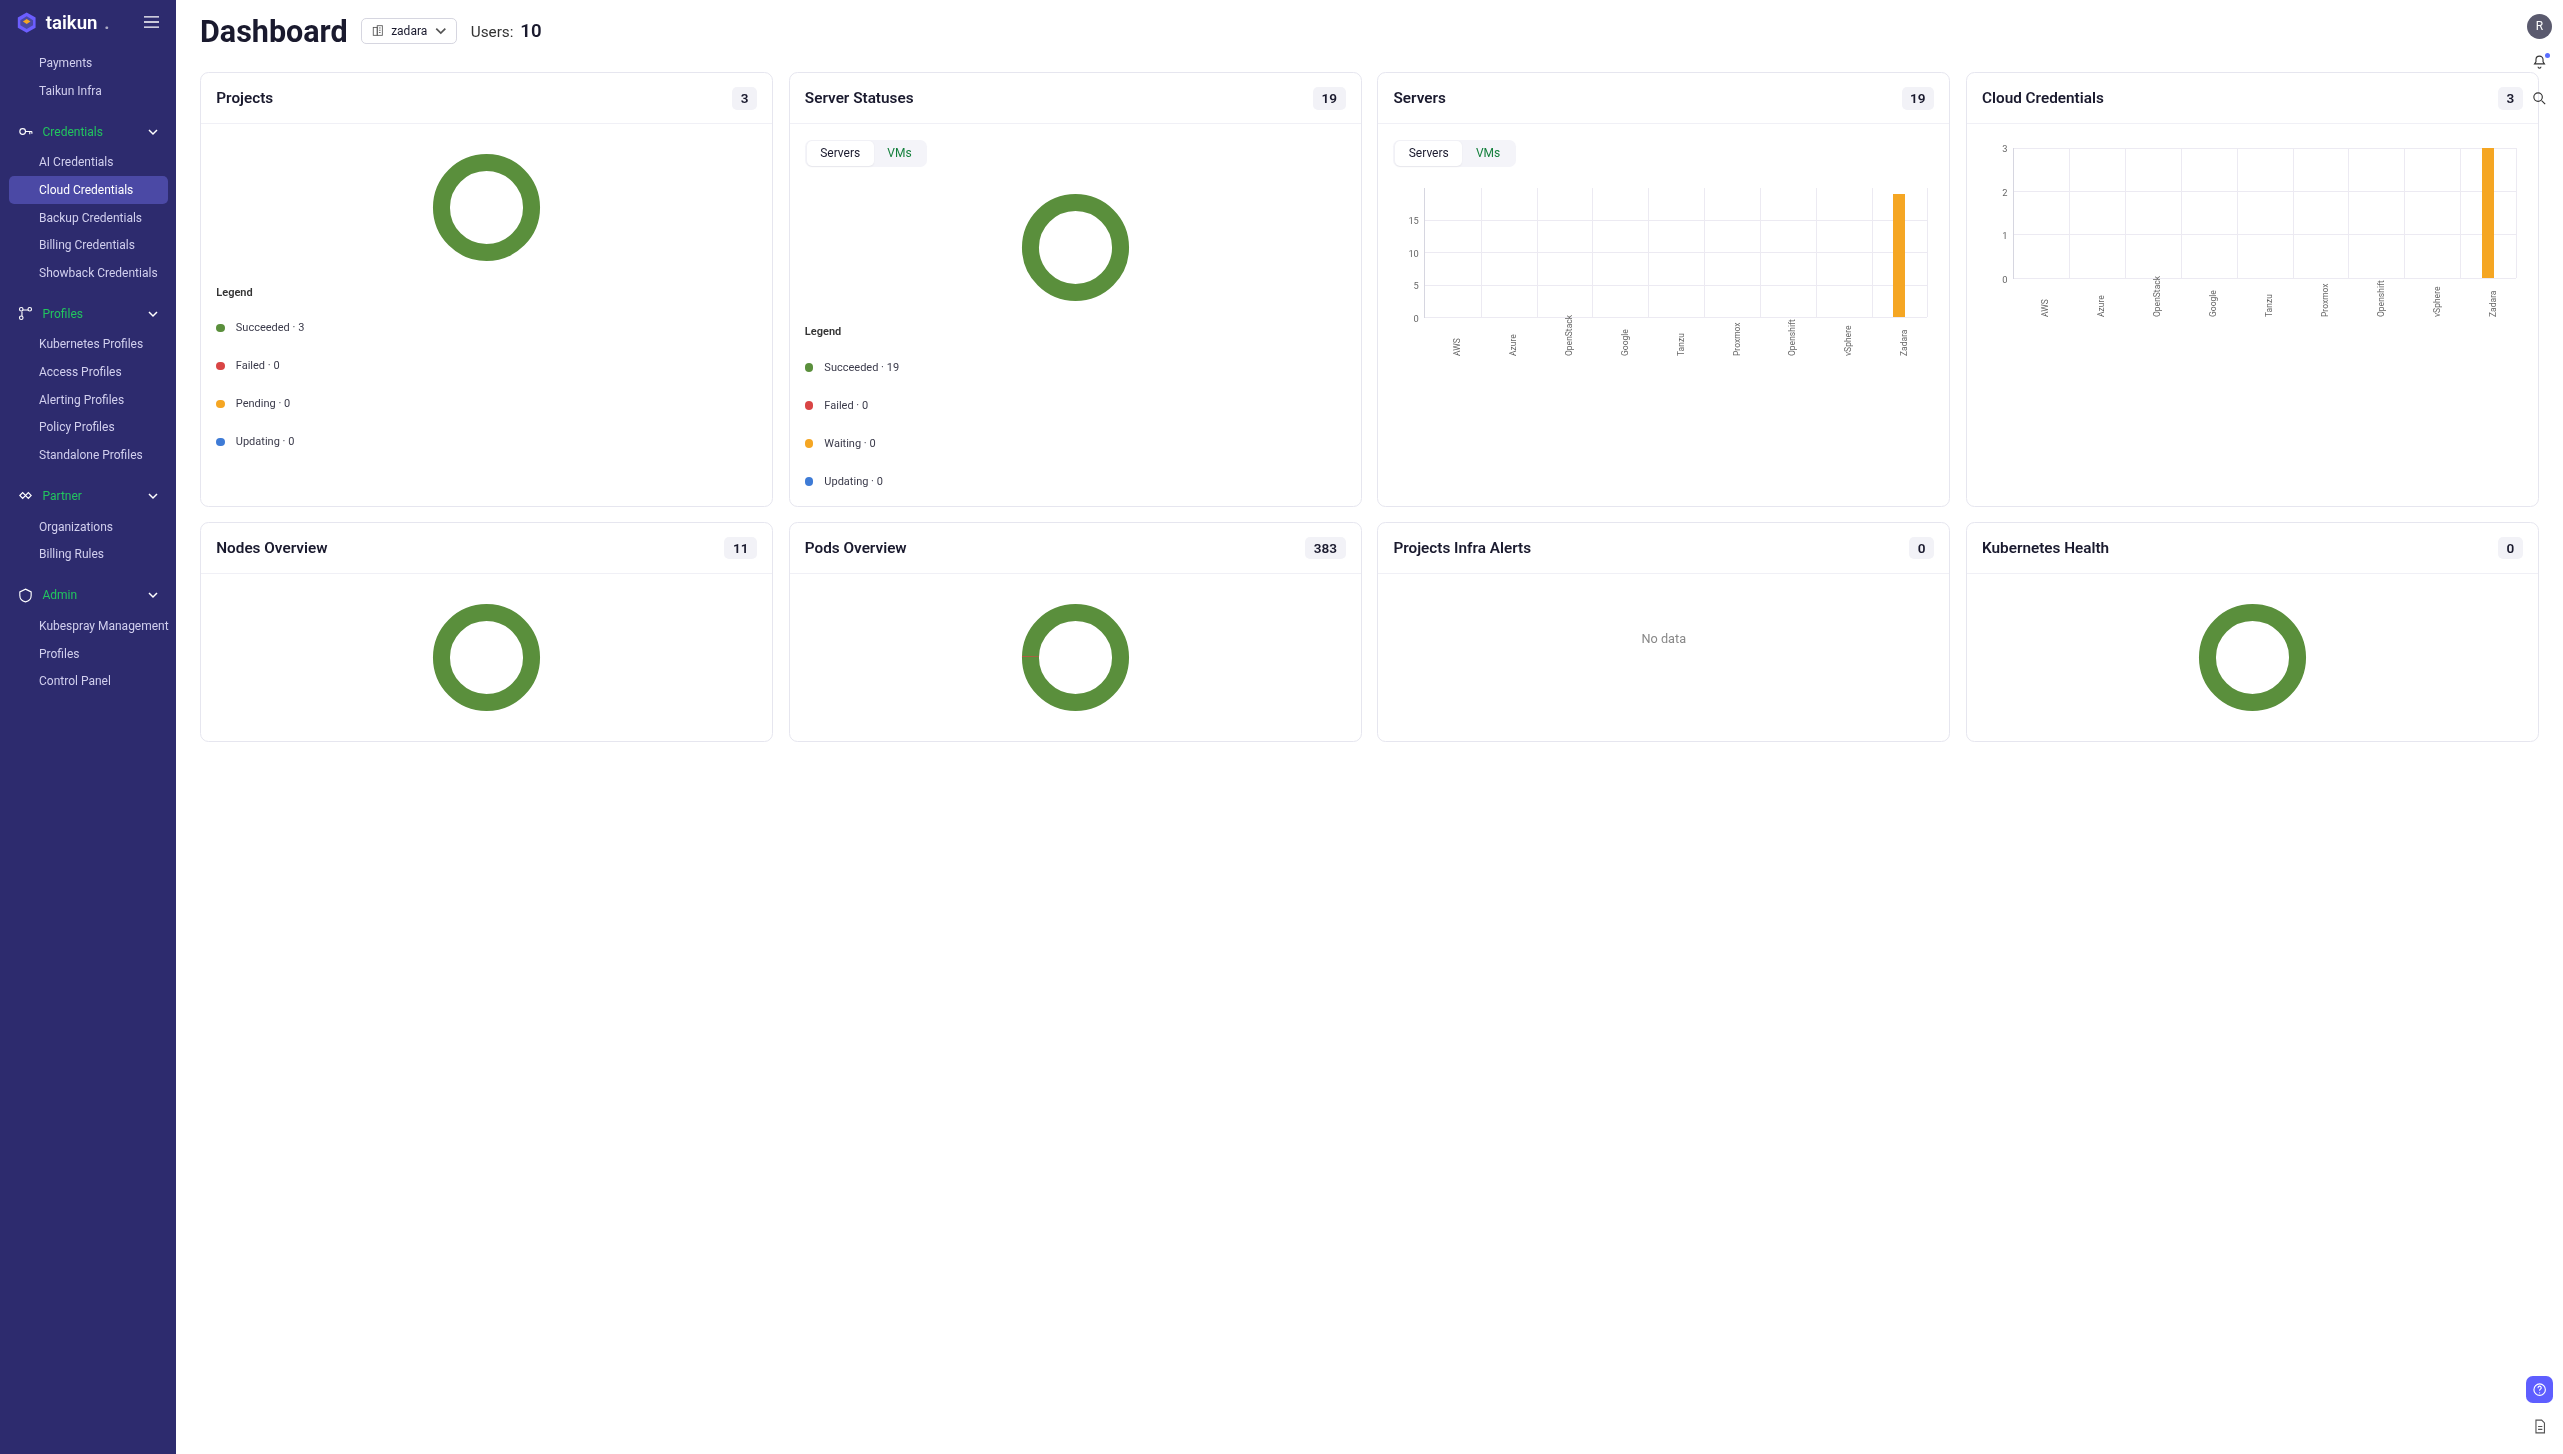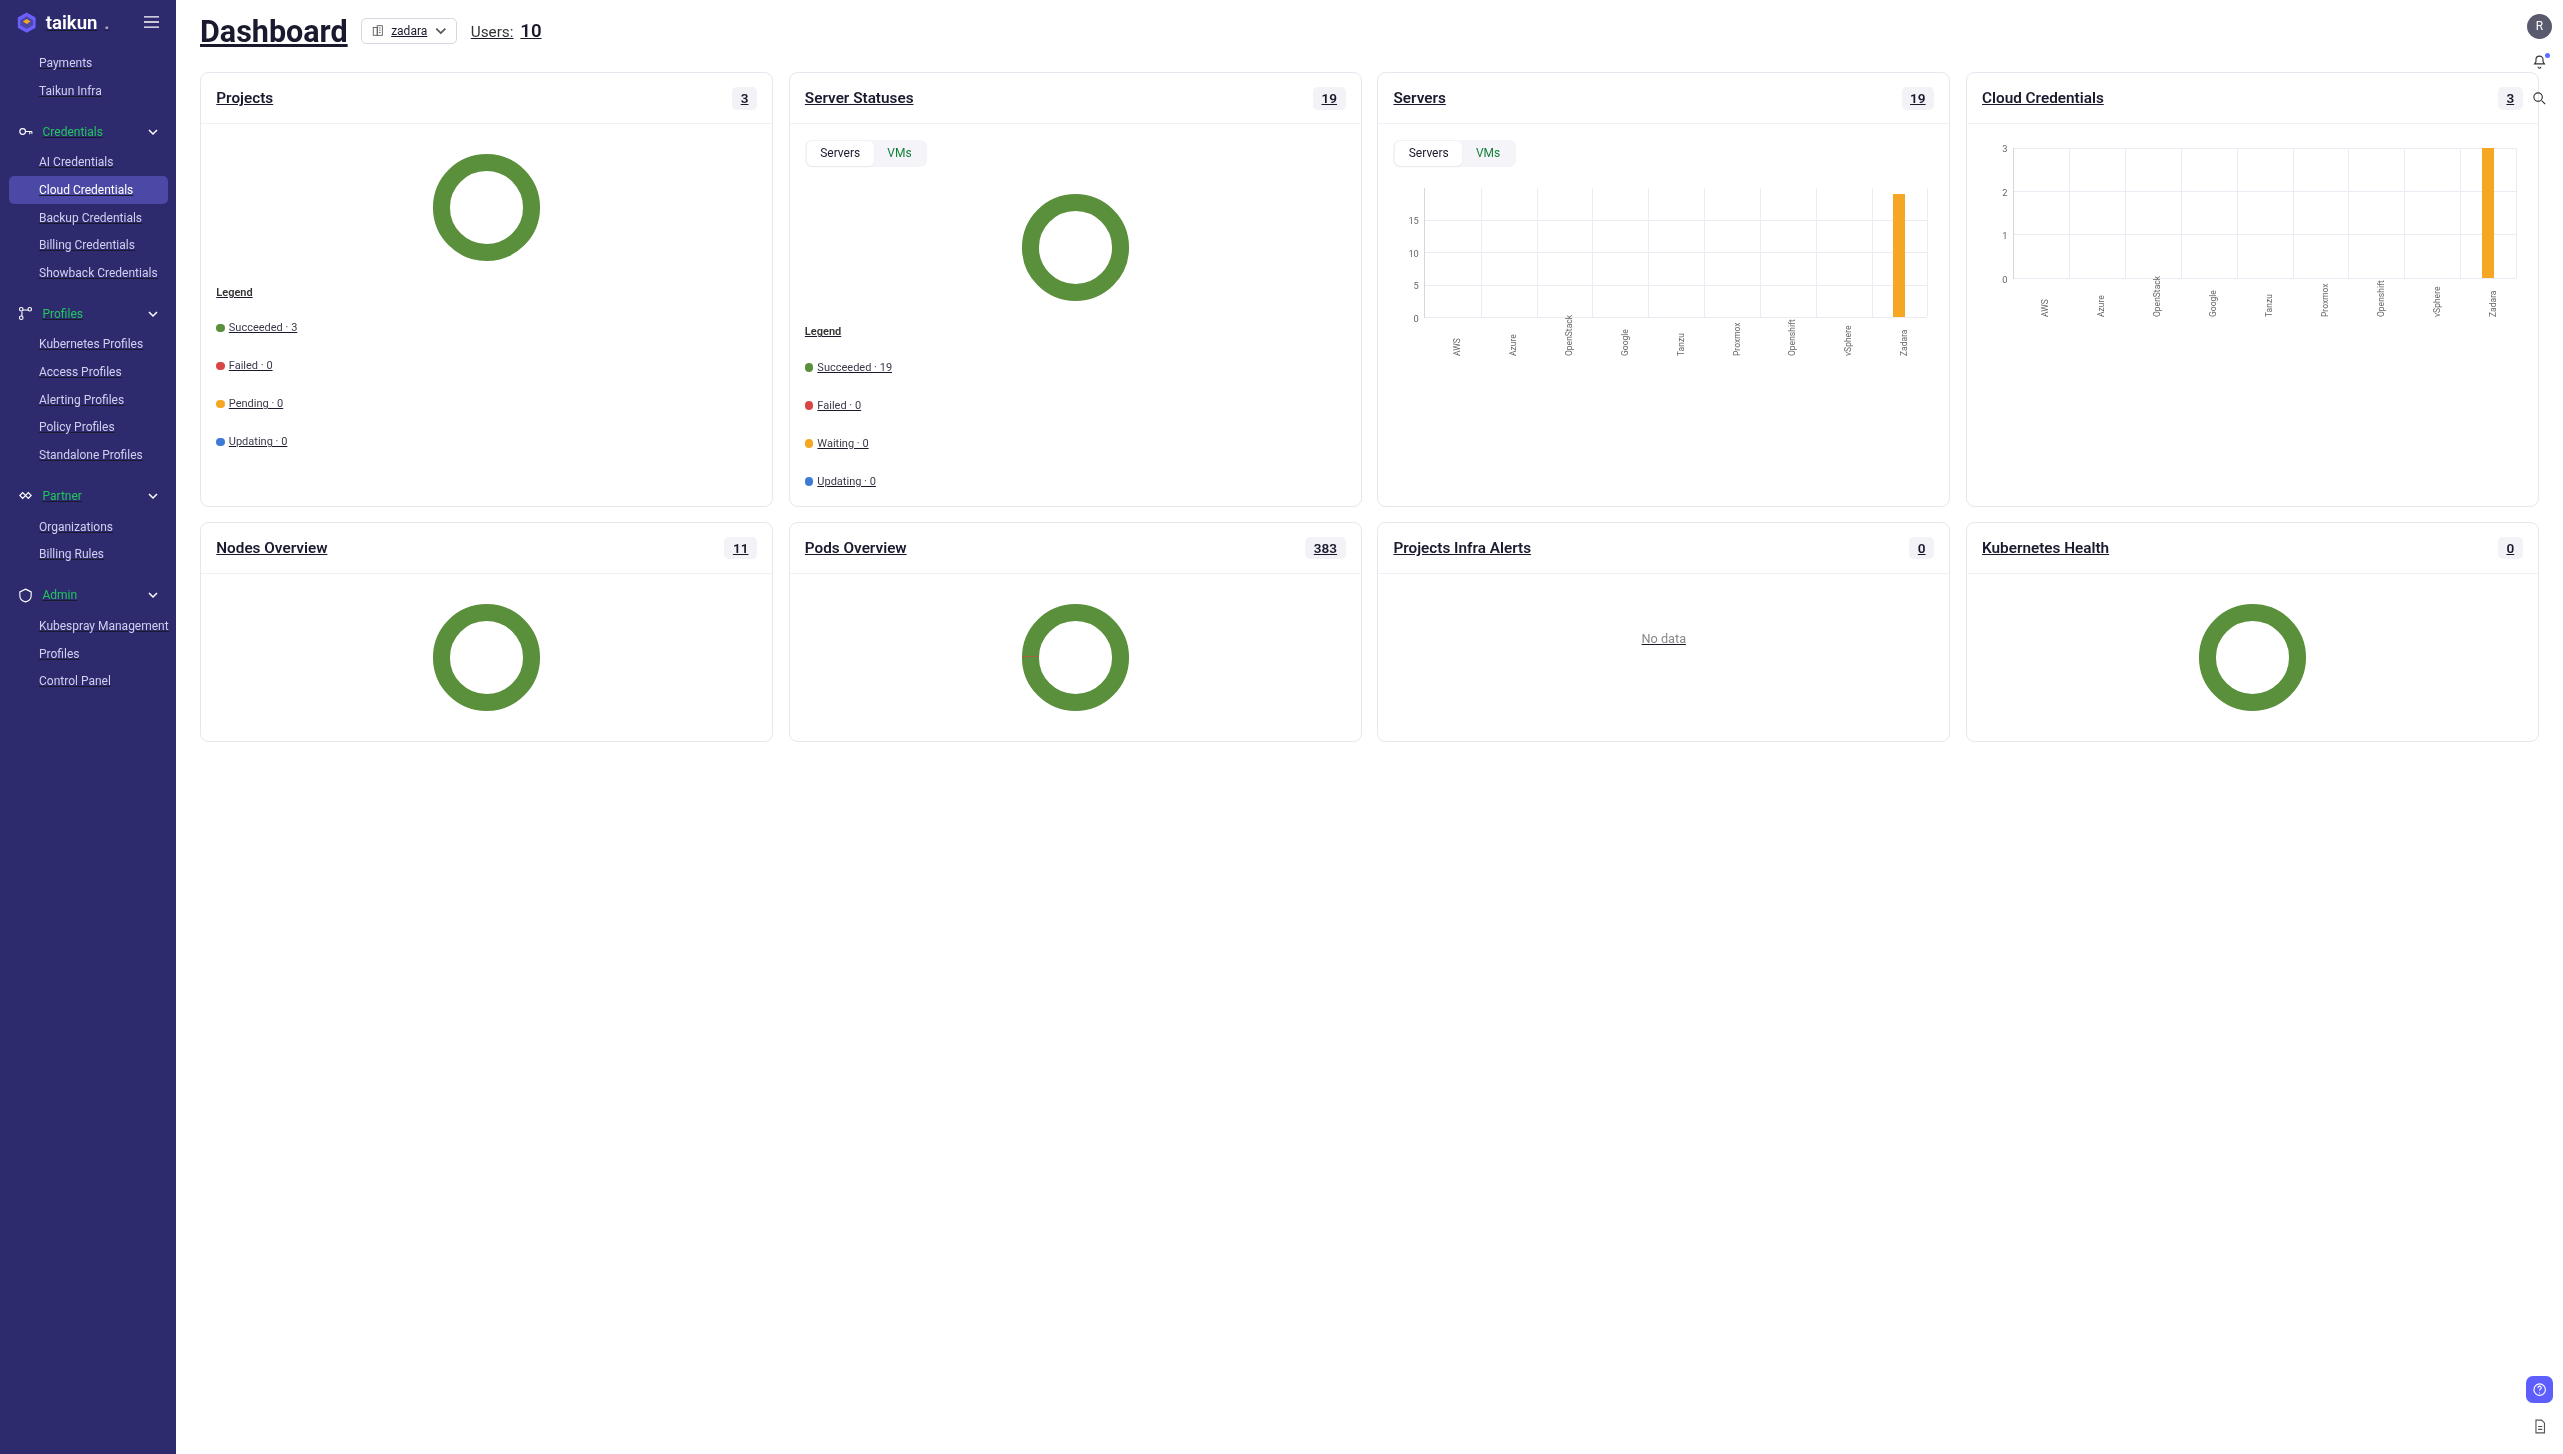--- a/index.html
+++ b/index.html
@@ -1,17 +1,17 @@
 <!DOCTYPE html>
 <html style="font-size:13.6px"><head>
 <meta charset="utf-8">
 <style>
 * { box-sizing: border-box; margin: 0; padding: 0; }
 body { font-family: -apple-system, BlinkMacSystemFont, 'Segoe UI', Roboto, sans-serif; background: #ffffff; color: #1a1a2e; overflow: hidden; }
-.app { display: flex; height: 100vh; text-decoration: underline; }
+.app { display: flex; height: 100vh; }
 
 
 .sidebar { width: 176px; background: #2d2b6e; color: #e8e6ff; display: flex; flex-direction: column; flex-shrink: 0; }
 .sidebar-header { display: flex; align-items: center; justify-content: space-between; padding: 10.2px 13.6px; }
 .logo { display: flex; align-items: center; gap: 6.8px; font-size: 18.6px; font-weight: 600; color: #ffffff; }
 .logo-icon { width: 25.4px; height: 25.4px; }
 .hamburger { cursor: pointer; padding: 3.4px; }
 .sidebar-nav { flex: 1; overflow-y: auto; padding: 3.4px 8.5px; }
 .nav-item { display: flex; align-items: center; padding: 6.8px 12px; border-radius: 5.1px; cursor: pointer; font-size: 12px; color: #d1cfee; white-space: nowrap; }
 .nav-item.active { background: #4b49a5; color: #ffffff; }
@@ -50,21 +50,21 @@
 
 .tabs { display: inline-flex; background: #f4f4f9; border-radius: 6.8px; padding: 1.7px; margin-bottom: 12px; }
 .tab { padding: 5.1px 13.6px; border-radius: 5.1px; font-size: 12px; cursor: pointer; color: #15803d; }
 .tab.active { background: #fff; color: #1a1a2e; box-shadow: 0 0.8px 1.7px rgba(0,0,0,0.06); }
 
 
 .donut-wrap { display: flex; justify-content: center; padding: 8.5px 0; }
 .donut { width: 119px; height: 119px; }
 .legend { margin-top: 10.2px; }
 .legend-title { font-size: 11px; font-weight: 600; margin-bottom: 6.8px; color: #333; }
-.legend-row { display: flex; align-items: center; gap: 4px; font-size: 11px; color: #3a3a4a; padding: 2.5px 0; margin-top: 20px; }
+.legend-row { display: flex; align-items: center; gap: 11px; font-size: 11px; color: #3a3a4a; padding: 2.5px 0; margin-top: 20px; }
 .legend-dot { width: 8.5px; height: 8.5px; border-radius: 50%; }
 
 
 .barchart { width: 100%; height: 178px; position: relative; }
 .bar-grid { position: absolute; left: 30.5px; right: 6.8px; top: 8.5px; bottom: 39px; border-left: 0.8px solid #d6d6e0; border-bottom: 0.8px solid #d6d6e0; }
 .bar-gridlines { position: absolute; inset: 0; }
 .bar-vline { position: absolute; top: 0; bottom: 0; width: 0.8px; background: #eceaf2; }
 .bar-hline { position: absolute; left: 0; right: 0; height: 0.8px; background: #eceaf2; }
 .bar-ylabel { position: absolute; left: 0; width: 25.4px; text-align: right; font-size: 9.3px; color: #666; transform: translateY(-50%); }
 .bar-xlabels { position: absolute; left: 30.5px; right: 6.8px; bottom: 0; height: 37px; }

